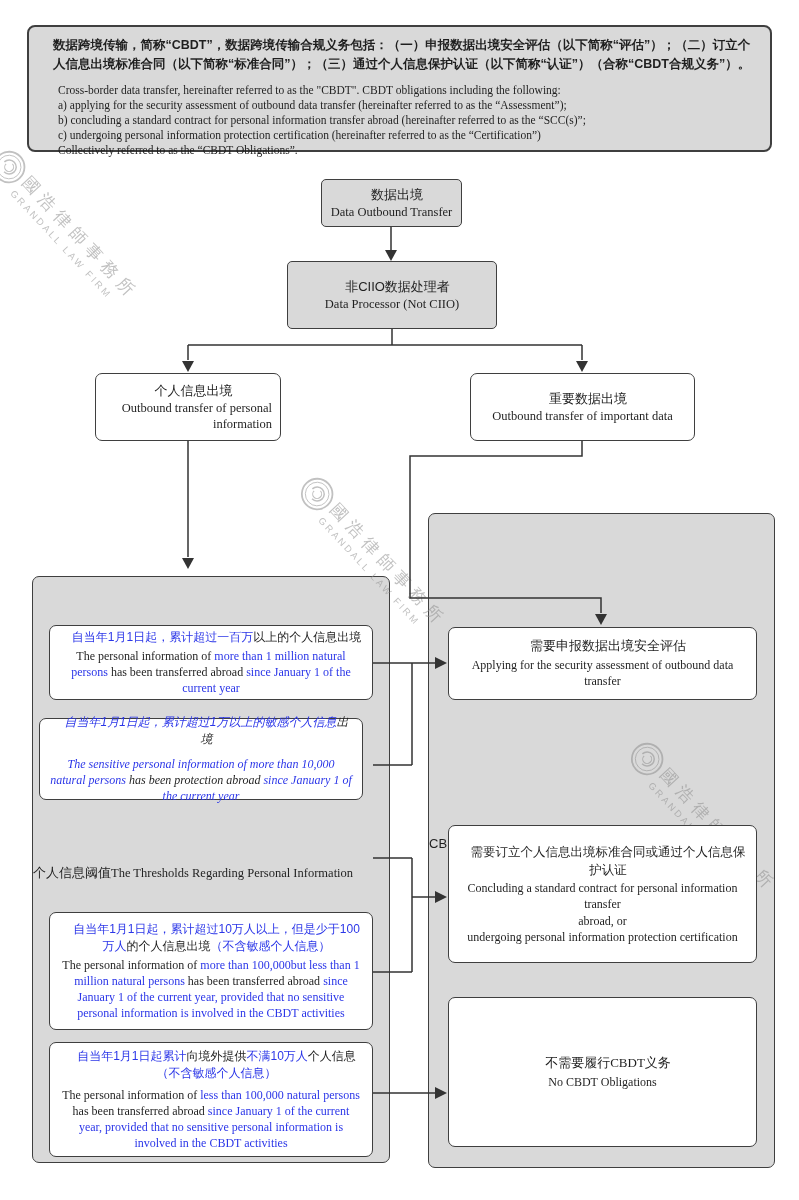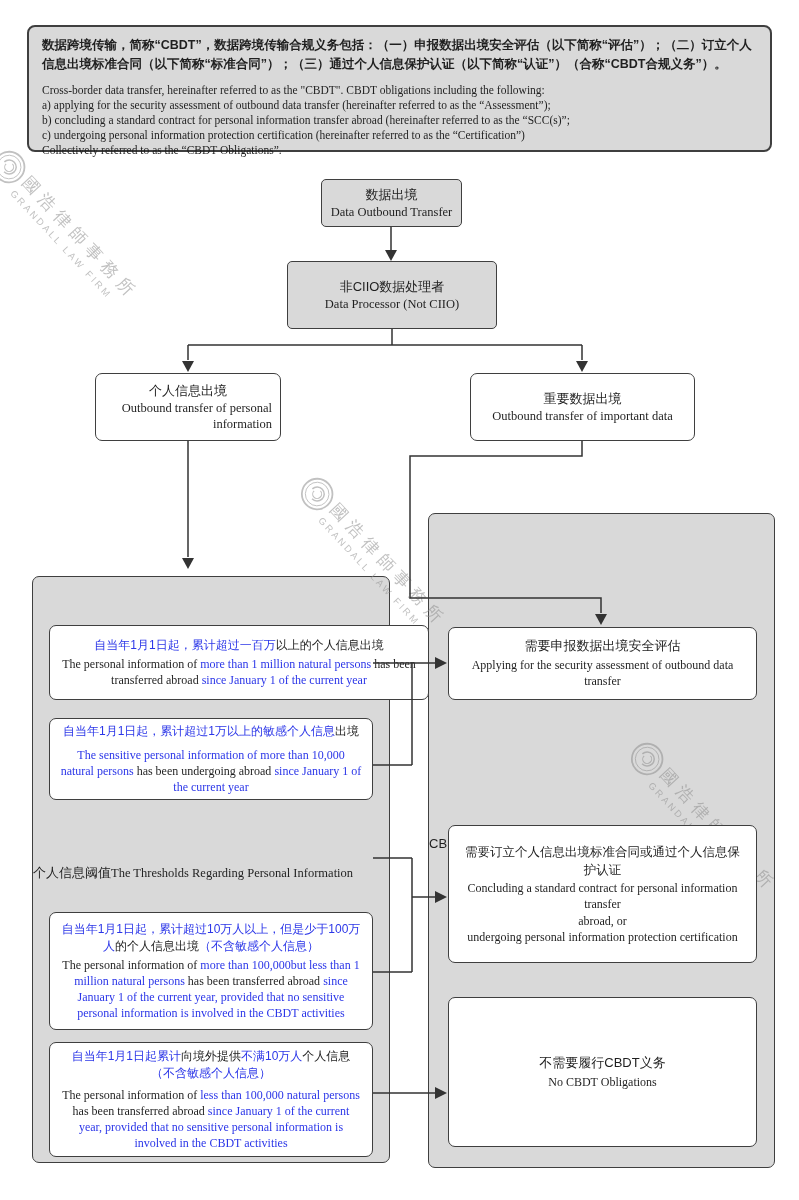--- a/index.html
+++ b/index.html
@@ -6,32 +6,32 @@
   .page{position:relative;width:799px;height:1200px;background:#fff;overflow:hidden;
         font-family:"Liberation Sans",sans-serif;color:var(--ink,#1f1f1f);}
   .abs{position:absolute;box-sizing:border-box;}
   .node{border:1.6px solid var(--border,#3f3f3f);border-radius:5px;display:flex;flex-direction:column;
         align-items:center;justify-content:center;text-align:right;z-index:3;padding:4px 8px;}
   .gray{background:var(--fill,#d9d9d9);}
   .whitebox{background:#fff;border-radius:7px;}
   .container{border:1.8px solid var(--border,#3f3f3f);border-radius:7px;background:var(--fill,#d9d9d9);
         z-index:1;display:flex;flex-direction:row;align-items:center;justify-content:flex-start;
         text-align:center;padding-top:7px;}
-  .zh{font-size:13px;line-height:1.35;}
+  .zh{font-size:13px;line-height:1.35;margin-left:11px;}
   .en{font-family:"Liberation Serif",serif;font-size:12.5px;line-height:1.3;white-space:pre-line;}
   .thbox{z-index:3;border:1.6px solid var(--border,#3f3f3f);border-radius:7px;background:#fff;
         display:flex;flex-direction:column;align-items:center;justify-content:center;
         text-align:center;padding:5px 10px;gap:7px;}
   .thbox .zh{font-size:12px;line-height:1.45;}
   .thbox .en{font-size:12px;line-height:1.35;}
   .blu{color:var(--blue,#2b36e8);}
   .intro{border:2px solid var(--border,#3f3f3f);border-radius:8px;background:var(--fill,#d9d9d9);
         z-index:3;padding:9px 13px;text-align:left;}
   .intro .zh{font-size:12.5px;font-weight:600;line-height:1.5;}
-  .intro .en{margin-top:9px;font-size:11.5px;line-height:1.32;}
+  .intro .en{margin-top:9px;font-size:11.5px;line-height:1.32;margin-left:16px;}
   .wm{position:absolute;display:flex;align-items:flex-start;gap:3px;transform:rotate(47deg);
       transform-origin:0 0;color:var(--wm,#8f8f8f);opacity:.55;z-index:2;pointer-events:none;}
   .wmtext{display:flex;flex-direction:column;margin-top:2px;}
   .wmzh{font-size:17px;letter-spacing:6px;white-space:nowrap;}
   .wmen{font-size:9.5px;letter-spacing:2.6px;white-space:nowrap;margin-top:1px;}
   .connectors{position:absolute;left:0;top:0;z-index:4;pointer-events:none;}
   .hdr-zh{font-size:13px;}
   .hdr-en{font-family:"Liberation Serif",serif;font-size:12.5px;}
 </style>
 </head>
@@ -114,28 +114,28 @@
   <div class="abs container" style="left:428px;top:513px;width:347px;height:655px;">
     <div class="hdr-zh">CBDT合规义务</div>
     <div class="hdr-en">Certification CBDT Obligations</div>
   </div>
 
   <div class="abs container" style="left:32px;top:576px;width:358px;height:587px;">
     <div class="hdr-zh">个人信息阈值</div>
     <div class="hdr-en">The Thresholds Regarding Personal Information</div>
   </div>
 
-  <div class="abs thbox" style="left:49px;top:625px;width:380px;height:75px;gap:2px;">
+  <div class="abs thbox" style="left:49px;top:625px;width:324px;height:75px;gap:2px;">
     <div class="zh"><span class="blu">自当年1月1日起，累计超过一百万</span><span>以上的个人信息出境</span></div>
     <div class="en"><span>The personal information of </span><span class="blu">more than 1 million  natural persons</span><span> has been transferred abroad  </span><span class="blu">since  January 1 of the current year</span></div>
   </div>
 
-  <div class="abs thbox" style="left:49px;top:718px;width:324px;height:82px;">
+  <div class="abs thbox" style="left:39px;top:718px;width:324px;height:82px;font-style:italic;">
     <div class="zh"><span class="blu">自当年1月1日起，累计超过1万以上的敏感个人信息</span><span>出境</span></div>
-    <div class="en"><span class="blu">The sensitive personal information of more than 10,000 natural persons</span><span> has been undergoing </span><span>abroad </span><span class="blu">since January 1 of the current year</span></div>
+    <div class="en"><span class="blu">The sensitive personal information of more than 10,000 natural persons</span><span> has been protection </span><span>abroad </span><span class="blu">since January 1 of the current year</span></div>
   </div>
 
 
   <div class="abs thbox" style="left:49px;top:912px;width:324px;height:118px;gap:1px;">
     <div class="zh"><span class="blu">自当年1月1日起，累计超过10万人以上，但是少于100万人</span><span>的个人信息出境</span><span class="blu">（不含敏感个人信息）</span></div>
     <div class="en"><span>The personal information of </span><span class="blu">more than 100,000but  less than 1 million  natural persons</span><span> has been transferred abroad </span><span class="blu">since January 1 of the current year, provided that no sensitive personal information is involved in the CBDT activities</span></div>
   </div>
 
   <div class="abs thbox" style="left:49px;top:1042px;width:324px;height:115px;gap:4px;">
     <div class="zh"><span class="blu">自当年1月1日起累计</span><span>向境外提供</span><span class="blu">不满10万人</span><span>个人信息</span><span class="blu">（不含敏感个人信息）</span></div>
@@ -148,21 +148,21 @@
   </div>
 
   <div class="abs thbox" style="left:448px;top:825px;width:309px;height:138px;gap:1px;">
     <div class="zh" style="font-size:12.5px;">需要订立个人信息出境标准合同或通过个人信息保护认证</div>
     <div class="en">Concluding a standard contract for personal information transfer
 abroad, or
 undergoing personal information protection certification</div>
   </div>
 
   <div class="abs thbox" style="left:448px;top:997px;width:309px;height:150px;gap:1px;">
-    <div class="zh" style="font-size:13px;">不需要履行CBDT义务</div>
+    <div class="zh" style="font-size:13px;font-family:Liberation Serif, serif;">不需要履行CBDT义务</div>
     <div class="en">No CBDT Obligations</div>
   </div>
 
   <svg class="connectors" width="799" height="1200" viewBox="0 0 799 1200">
     <path d="M391 227 V250 M392 329 V345 M188 345 H582 M188 345 V360 M582 345 V360
              M188 441 V557
              M582 441 V456 H410 V598 H601 V613
              M373 663 H435 M373 765 H412 M412 663 V765
              M373 858 H412 M373 972 H412 M412 858 V972 M412 897 H435
              M373 1093 H435" fill="none" stroke="#333333" stroke-width="1.5"></path>

